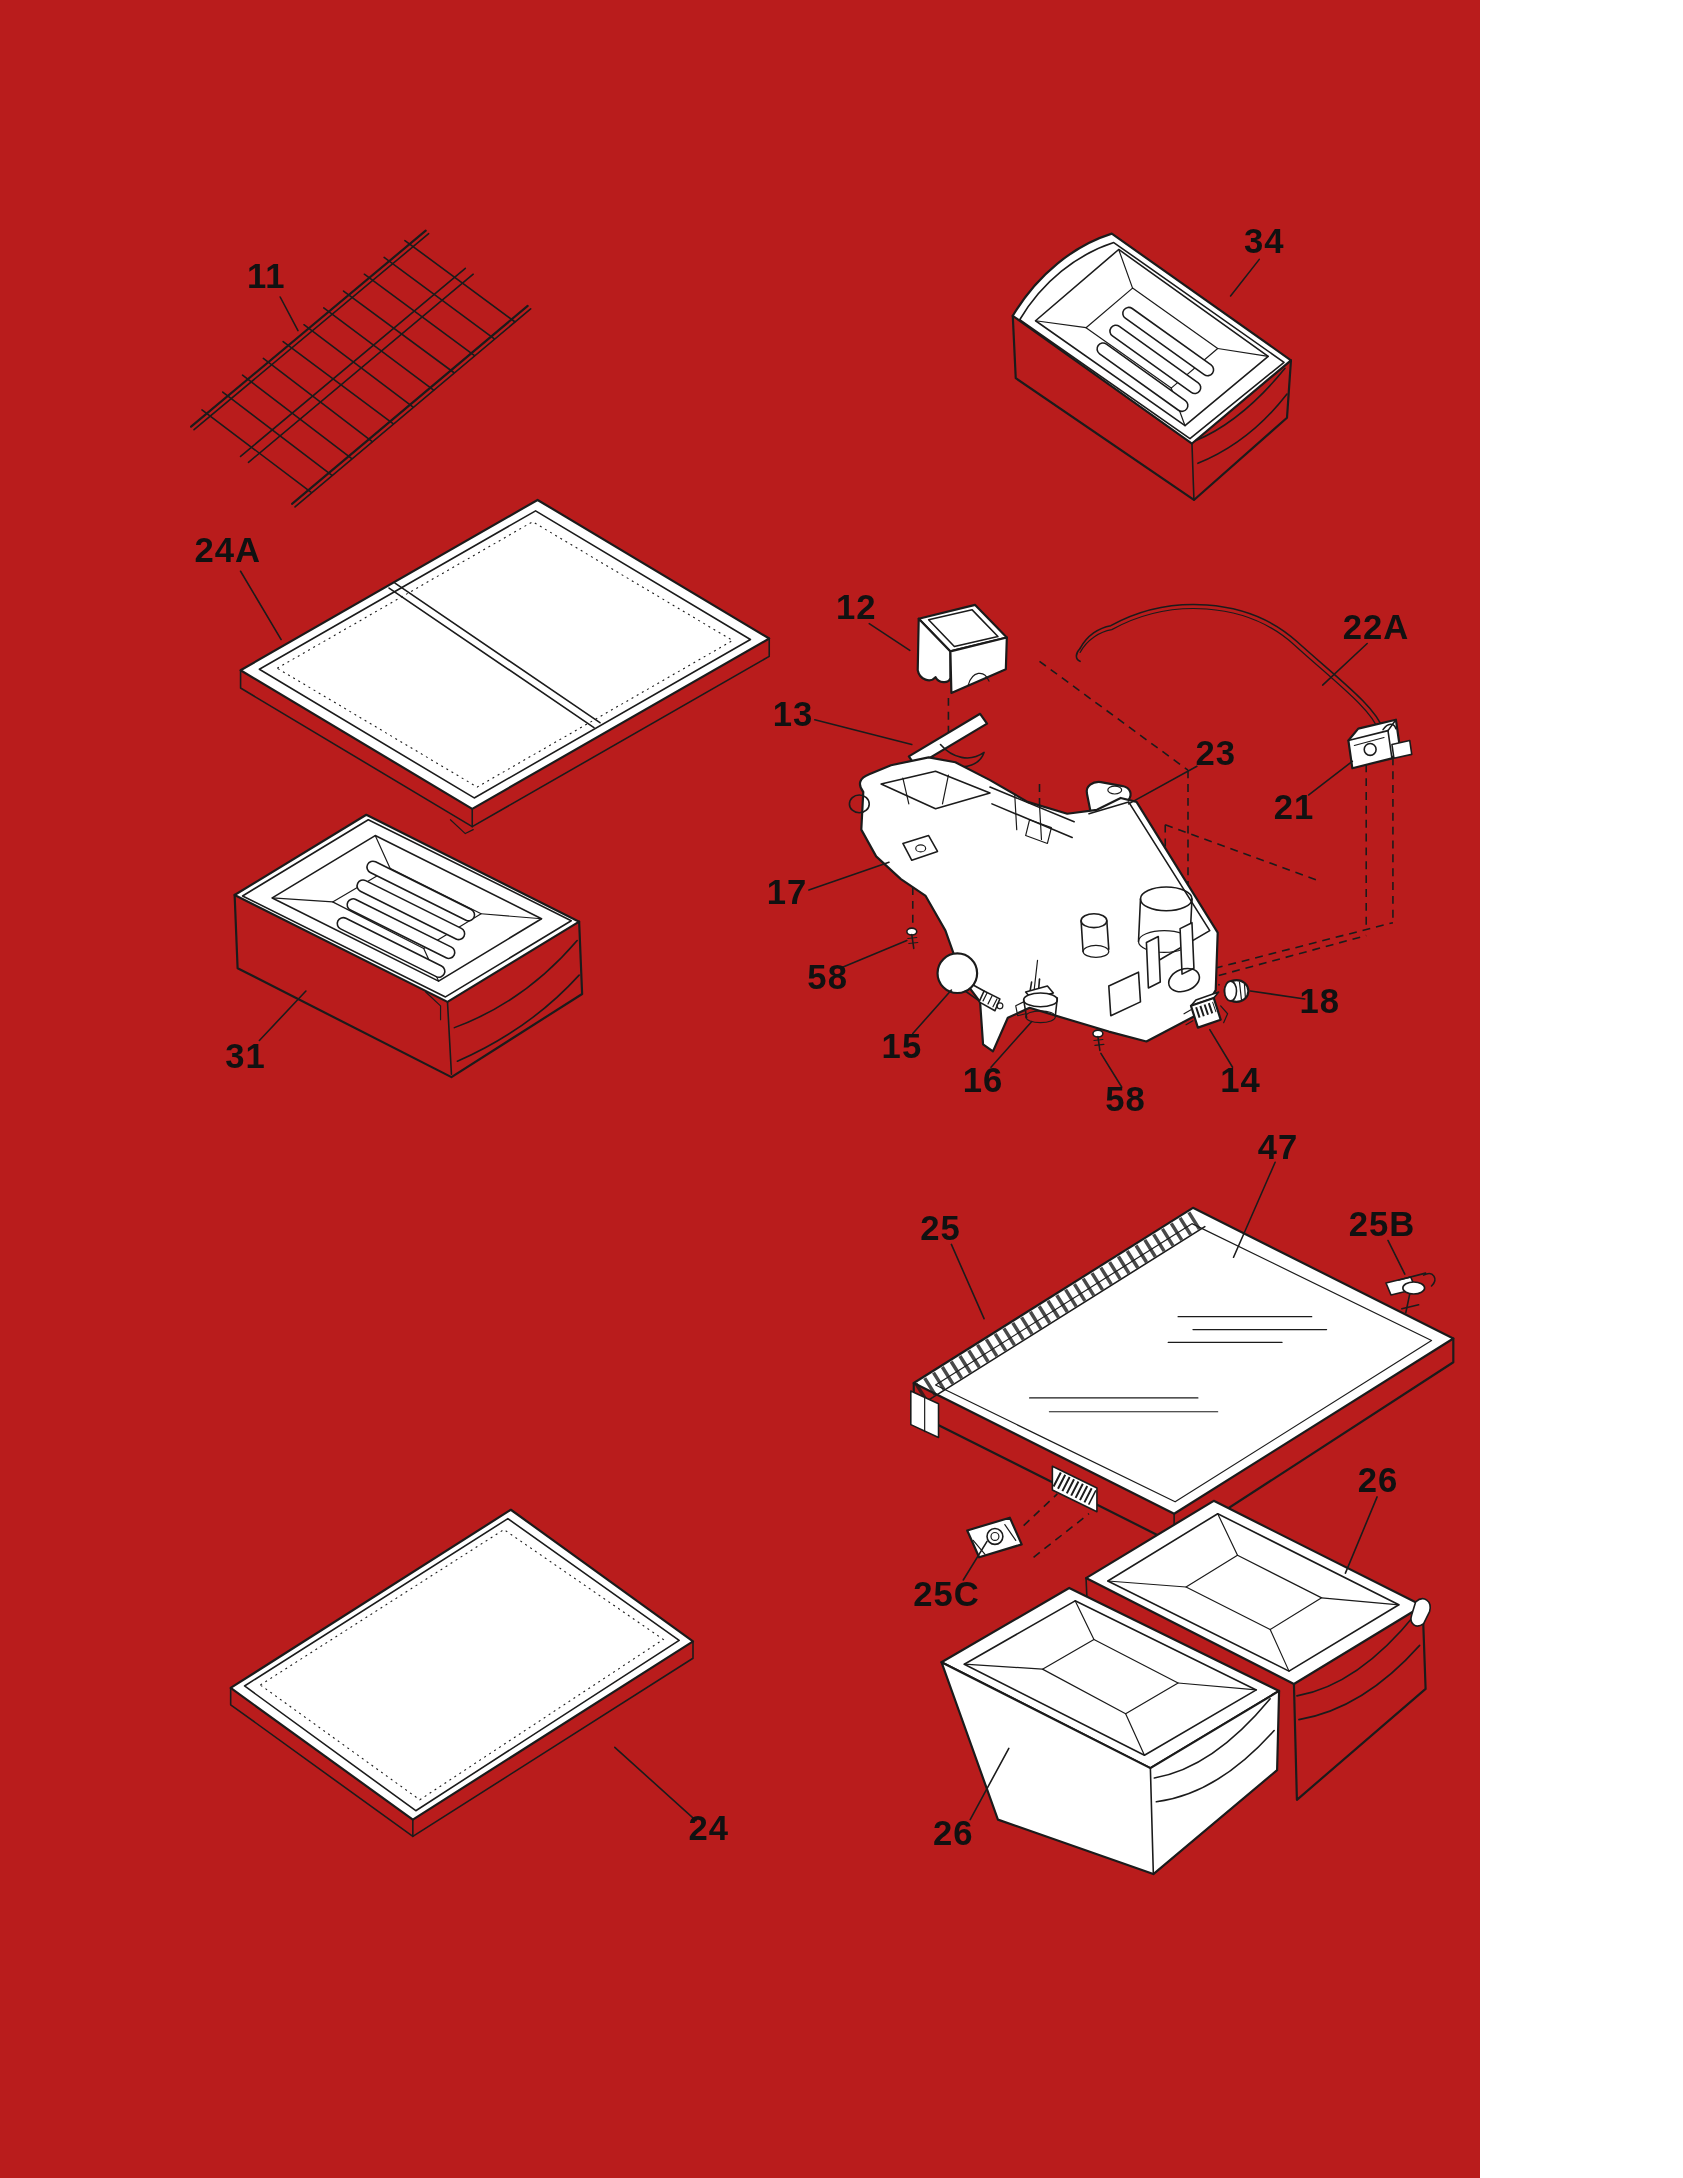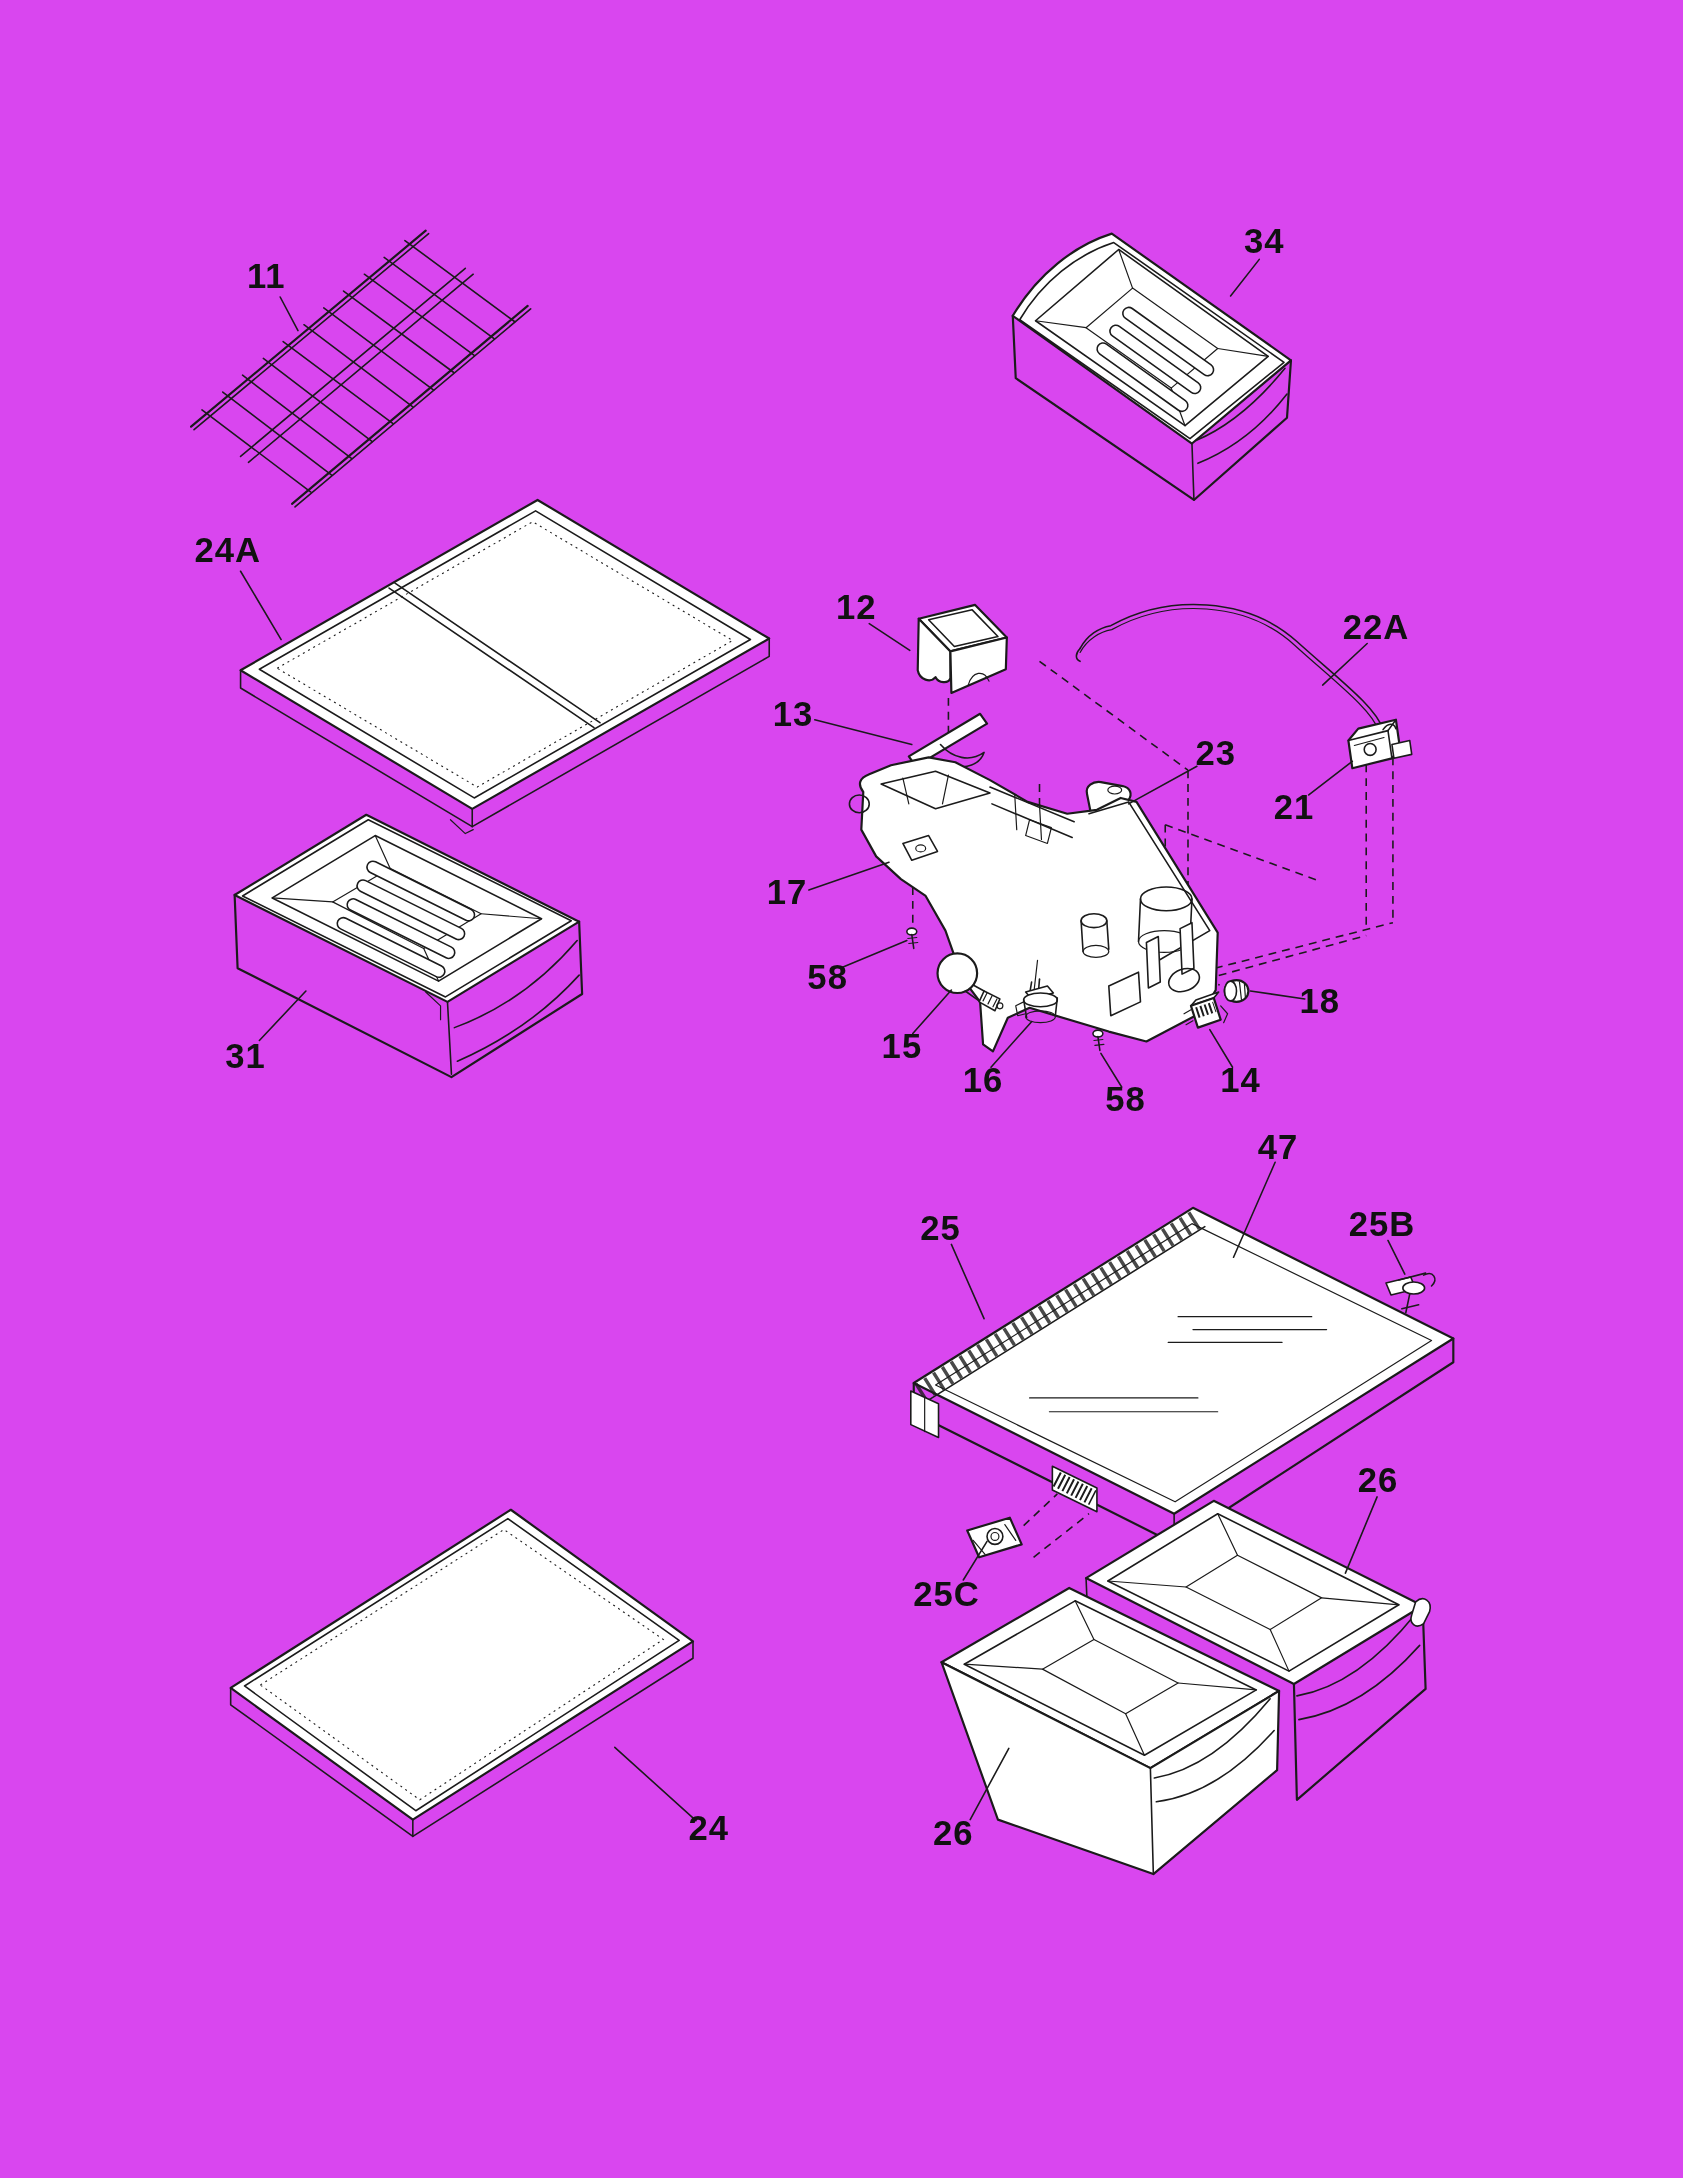--- a/index.html
+++ b/index.html
@@ -1,16 +1,16 @@
 <!DOCTYPE html>
 <html><head>
 <meta charset="utf-8">
 <style>
   html,body{margin:0;padding:0;background:#ffffff;}
-  .page{width:1683px;height:2178px;position:relative;background:#d946ef;overflow:hidden;}
+  .page{width:1480px;height:2178px;position:relative;background:#b91c1c;overflow:hidden;}
   svg{display:block;}
   text.callout{font-family:"Liberation Sans",sans-serif;font-size:35px;font-weight:600;fill:#111;letter-spacing:1px;}
   .ln{stroke:#1b1b1b;fill:none;stroke-linecap:round;stroke-linejoin:round;}
   .w2{stroke-width:2.2;} .w15{stroke-width:1.6;} .w1{stroke-width:1.2;}
   .dash{stroke:#1b1b1b;fill:none;stroke-width:1.6;stroke-dasharray:8 6;}
   .dot{stroke:#1b1b1b;fill:none;stroke-width:1.1;stroke-dasharray:2 4;}
   .wfill{fill:#ffffff;}
   .hatch{stroke:#1b1b1b;fill:none;}
 </style>
 </head>

